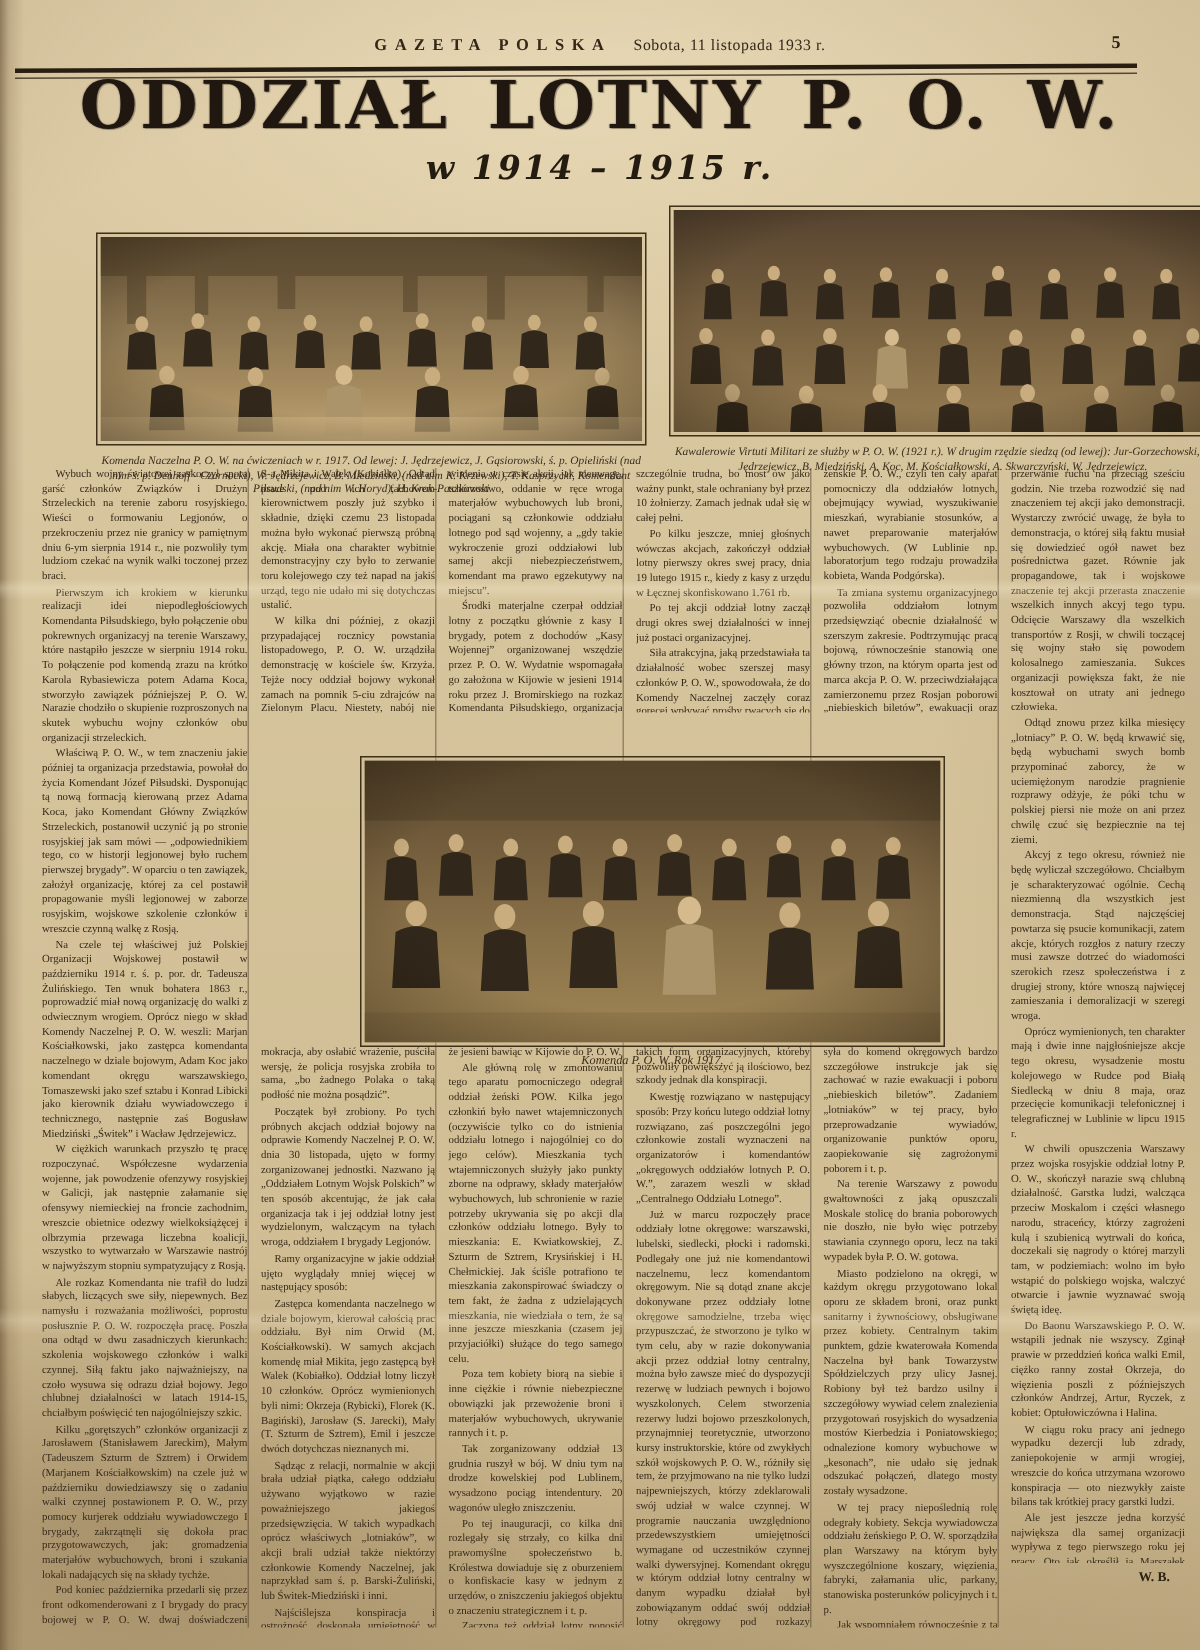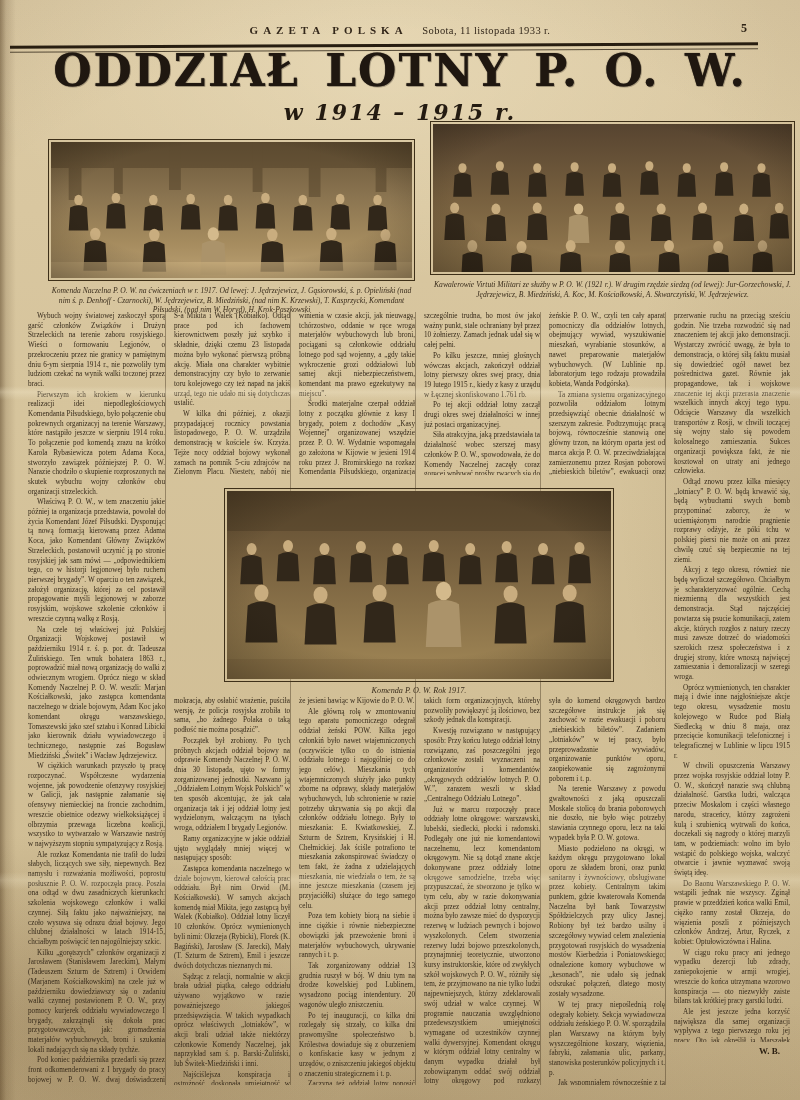--- a/index.html
+++ b/index.html
@@ -37,21 +37,21 @@
     transform:rotate(-0.25deg);}
   
   .headline{position:absolute;top:48px;left:0;width:100%;margin:0;text-align:center;
     font-family:"DejaVu Serif", serif;font-weight:bold;font-size:44px;line-height:46px;
     letter-spacing:2px;word-spacing:8px;color:#1f1710;
     text-shadow:0 0 1px rgba(31,23,16,.85), 1px 1px 0 rgba(31,23,16,.25);}
   .subhead{position:absolute;top:99px;left:0;width:100%;text-align:center;
     font-family:"DejaVu Serif", serif;font-weight:bold;font-style:italic;
     font-size:22px;letter-spacing:2px;color:#241b11;}
   
-  .fig{position:absolute;margin:0;padding:13px;}
+  .fig{position:absolute;margin:16px;padding:13px;}
   .fig-left{left:35px;top:126px;width:367px;}
   .fig-right{left:417px;top:108px;width:365px;}
   .fig-mid{left:211px;top:475px;width:390px;z-index:3;background:rgba(214,196,156,.0);}
   .photo{border:1px solid #3e3019;padding:2px;background:rgba(205,186,146,.35);}
   .photo svg{display:block;width:100%;}
   .cap{margin:5px 2px 0 2px;font-style:italic;font-size:7.6px;line-height:9.6px;
     text-align:center;color:#3a2d1c;}
   .cap-mid{font-size:8.2px;margin-top:4px;}
   
   .cols{position:absolute;left:28px;top:312px;width:762px;height:773px;display:flex;}

